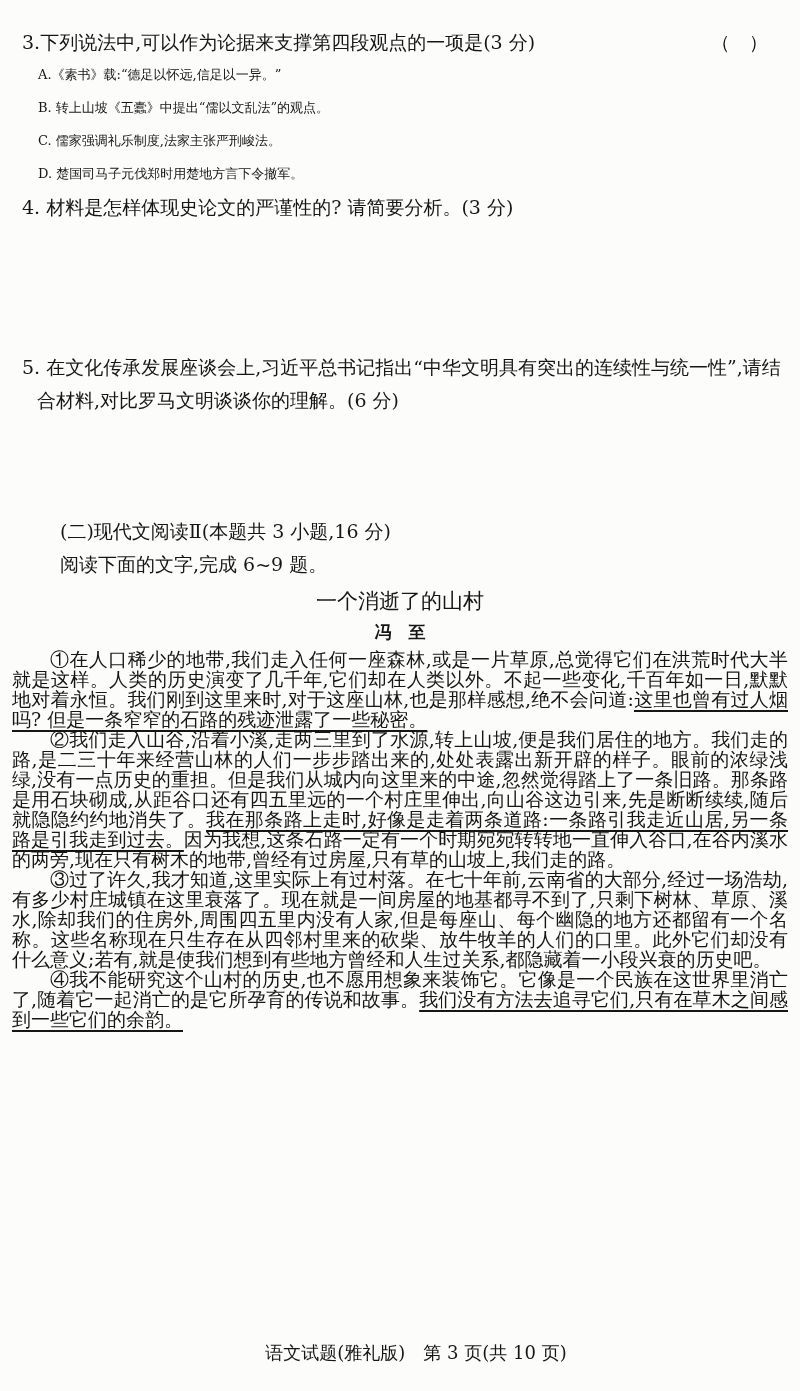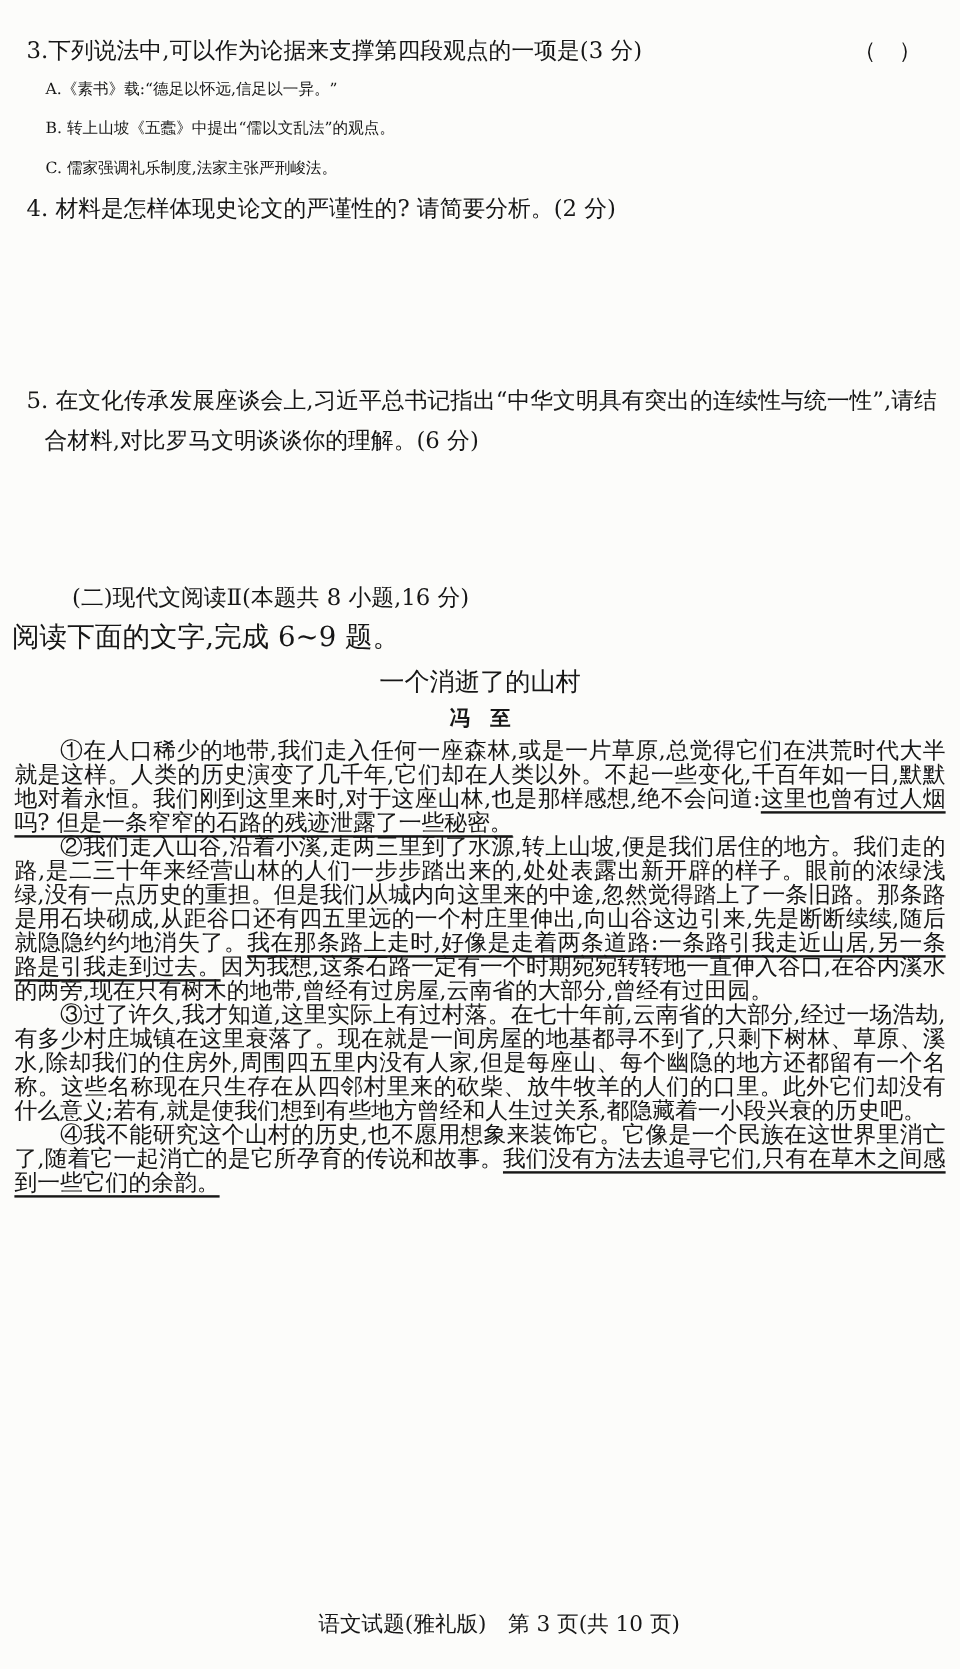--- a/index.html
+++ b/index.html
@@ -27,21 +27,21 @@
     margin-left: 12px;
     margin-right: 8px;
     padding-left: 15px;
     text-indent: -15px;
     line-height: 33px;
   }
   .answer-space-1 { height: 128px; }
   .answer-space-2 { height: 98px; }
   
   .section-heading { font-size: 19px; line-height: 33px; margin-left: 50px; }
-  .instruction { font-size: 23px; line-height: 33px; }
+  .instruction { font-size: 19px; line-height: 33px; margin-left: 50px; }
   .essay-title {
     text-align: center;
     font-weight: normal;
     font-size: 21px;
     line-height: 32px;
     margin-top: 4px;
     font-family: "DejaVu Sans", "Liberation Sans", sans-serif;
   }
   .essay-author {
     text-align: center;
@@ -79,43 +79,44 @@
 
   <div class="qblock">
     <div class="q3-row">
       <span class="q3-stem">3.下列说法中,可以作为论据来支撑第四段观点的一项是(3 分)</span>
       <span class="answer-bracket">（　）</span>
     </div>
     <div class="options">
       <div class="option">A.《素书》载:“德足以怀远,信足以一异。”</div>
       <div class="option">B. 转上山坡《五蠹》中提出“儒以文乱法”的观点。</div>
       <div class="option">C. 儒家强调礼乐制度,法家主张严刑峻法。</div>
+      <div class="option">D. 楚国司马子元伐郑时用楚地方言下令撤军。</div>
     </div>
   </div>
 
   <div class="qblock q4">
-    <span>4. 材料是怎样体现史论文的严谨性的? 请简要分析。(2 分)</span>
+    <span>4. 材料是怎样体现史论文的严谨性的? 请简要分析。(3 分)</span>
   </div>
 
   <div class="answer-space-1"></div>
 
   <div class="qblock q5">
     <span>5. 在文化传承发展座谈会上,习近平总书记指出“中华文明具有突出的连续性与统一性”,请结合材料,对比罗马文明谈谈你的理解。(6 分)</span>
   </div>
 
   <div class="answer-space-2"></div>
 
-  <div class="section-heading">(二)现代文阅读Ⅱ(本题共 8 小题,16 分)</div>
+  <div class="section-heading">(二)现代文阅读Ⅱ(本题共 3 小题,16 分)</div>
   <div class="instruction">阅读下面的文字,完成 6~9 题。</div>
 
   <div class="essay-title">一个消逝了的山村</div>
   <div class="essay-author">冯　至</div>
 
   <div class="essay">
     <p class="para"><span>①在人口稀少的地带,我们走入任何一座森林,或是一片草原,总觉得它们在洪荒时代大半就是这样。人类的历史演变了几千年,它们却在人类以外。不起一些变化,千百年如一日,默默地对着永恒。我们刚到这里来时,对于这座山林,也是那样感想,绝不会问道:</span><span class="ul">这里也曾有过人烟吗? 但是一条窄窄的石路的残迹泄露了一些秘密。</span></p>
-    <p class="para"><span>②我们走入山谷,沿着小溪,走两三里到了水源,转上山坡,便是我们居住的地方。我们走的路,是二三十年来经营山林的人们一步步踏出来的,处处表露出新开辟的样子。眼前的浓绿浅绿,没有一点历史的重担。但是我们从城内向这里来的中途,忽然觉得踏上了一条旧路。那条路是用石块砌成,从距谷口还有四五里远的一个村庄里伸出,向山谷这边引来,先是断断续续,随后就隐隐约约地消失了。</span><span class="ul">我在那条路上走时,好像是走着两条道路:一条路引我走近山居,另一条路是引我走到过去。</span><span>因为我想,这条石路一定有一个时期宛宛转转地一直伸入谷口,在谷内溪水的两旁,现在只有树木的地带,曾经有过房屋,云南省的大部分,曾经有过田园。</span></p>
+    <p class="para"><span>②我们走入山谷,沿着小溪,走两三里到了水源,转上山坡,便是我们居住的地方。我们走的路,是二三十年来经营山林的人们一步步踏出来的,处处表露出新开辟的样子。眼前的浓绿浅绿,没有一点历史的重担。但是我们从城内向这里来的中途,忽然觉得踏上了一条旧路。那条路是用石块砌成,从距谷口还有四五里远的一个村庄里伸出,向山谷这边引来,先是断断续续,随后就隐隐约约地消失了。</span><span class="ul">我在那条路上走时,好像是走着两条道路:一条路引我走近山居,另一条路是引我走到过去。</span><span>因为我想,这条石路一定有一个时期宛宛转转地一直伸入谷口,在谷内溪水的两旁,现在只有树木的地带,曾经有过房屋,只有草的山坡上,我们走的路。</span></p>
     <p class="para"><span>③过了许久,我才知道,这里实际上有过村落。在七十年前,云南省的大部分,经过一场浩劫,有多少村庄城镇在这里衰落了。现在就是一间房屋的地基都寻不到了,只剩下树林、草原、溪水,除却我们的住房外,周围四五里内没有人家,但是每座山、每个幽隐的地方还都留有一个名称。这些名称现在只生存在从四邻村里来的砍柴、放牛牧羊的人们的口里。此外它们却没有什么意义;若有,就是使我们想到有些地方曾经和人生过关系,都隐藏着一小段兴衰的历史吧。</span></p>
     <p class="para"><span>④我不能研究这个山村的历史,也不愿用想象来装饰它。它像是一个民族在这世界里消亡了,随着它一起消亡的是它所孕育的传说和故事。</span><span class="ul">我们没有方法去追寻它们,只有在草木之间感到一些它们的余韵。</span></p>
   </div>
 
   <div class="footer">语文试题(雅礼版)　第 3 页(共 10 页)</div>
 
 </div>
 
 </body></html>

